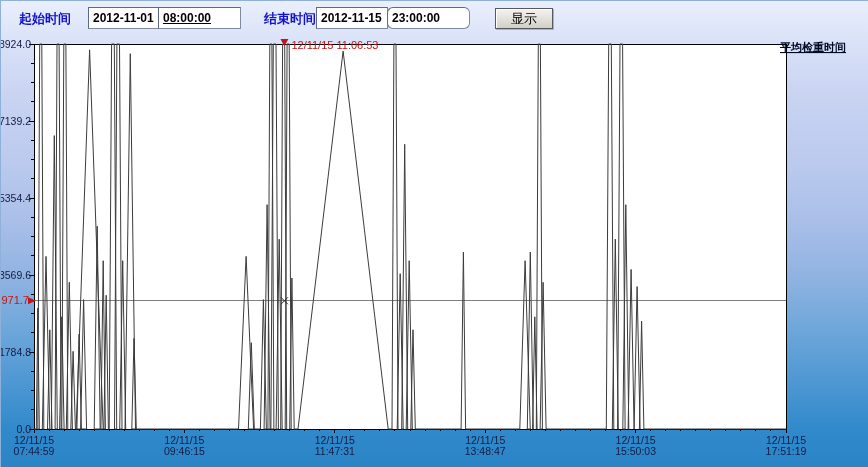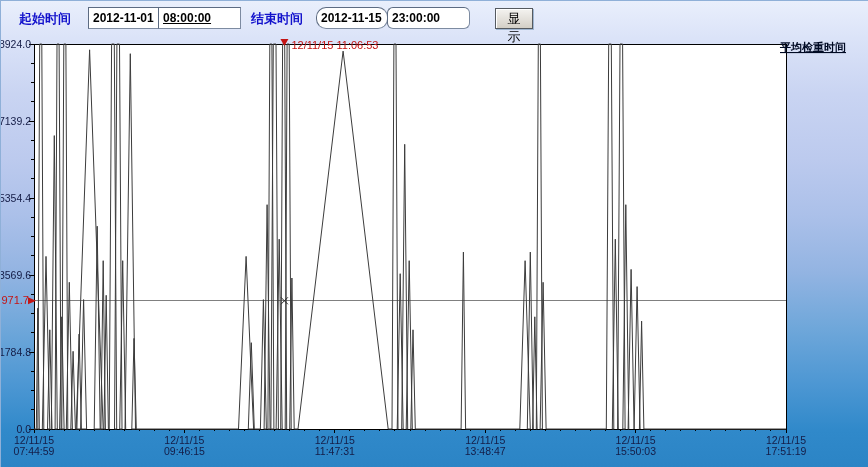--- a/index.html
+++ b/index.html
@@ -15,41 +15,41 @@
     white-space:nowrap;
   }
   .tb-input{
     position:absolute; height:18px; box-sizing:content-box;
     background:#ffffff; border:1px solid #7d8ba1;
     border-top-color:#5c6b82; border-left-color:#5c6b82;
     font-family:"Liberation Sans","DejaVu Sans",sans-serif;
     font-size:12px; font-weight:bold; color:#000; padding:1px 3px 1px 4px;
   }
   .tb-button{
-    position:absolute; width:38px; height:21px;
+    position:absolute; width:58px; height:21px;
     background:linear-gradient(180deg,#f4f3f0 0%,#e3e0da 55%,#d3cfc6 100%);
     border:1px solid #555a60;
     box-shadow:inset 1px 1px 0 #ffffff, 1px 1px 0 #9fb6d2;
     font-family:Liberation Sans, sans-serif;
     font-size:13px; color:#000; line-height:18px; text-align:center; cursor:pointer;
   }
   #chart-wrap{ position:absolute; left:0; top:35px; width:868px; height:432px; }
   svg text{ font-family:"Liberation Sans","DejaVu Sans",sans-serif; }
 </style>
 </head>
 <body>
 
 <div id="app">
 
   <div>
     <span class="tb-label" style="left:18px;top:9px;">起始时间</span>
     <input class="tb-input" style="left: 87px; top: 6px; width: 62px;" value="2012-11-01">
     <input class="tb-input" style="left: 157px; top: 6px; width: 74px; text-decoration: underline;" value="08:00:00">
-    <span class="tb-label" style="left:250px;top:9px;">结束时间</span>
-    <input class="tb-input" style="left: 315px; top: 6px; width: 63px; border-radius: 10px;" value="2012-11-15">
+    <span class="tb-label" style="left:263px;top:9px;">结束时间</span>
+    <input class="tb-input" style="left: 315px; top: 6px; width: 63px;" value="2012-11-15">
     <input class="tb-input" style="left: 386px; top: 6px; width: 74px; border-radius: 6px;" value="23:00:00">
     <button class="tb-button" style="left:494px;top:7px;">显示</button>
   </div>
 
   <div id="chart-wrap">
     <svg id="chart-svg" width="868" height="432" viewBox="0 0 868 432">
         <rect x="33" y="8" width="752" height="385" fill="#ffffff" stroke="#000000" stroke-width="1" shape-rendering="crispEdges"></rect>
         <g stroke="#000000" shape-rendering="crispEdges">
           <line x1="30" y1="373.75" x2="33" y2="373.75"></line>
           <line x1="30" y1="354.5" x2="33" y2="354.5"></line>

